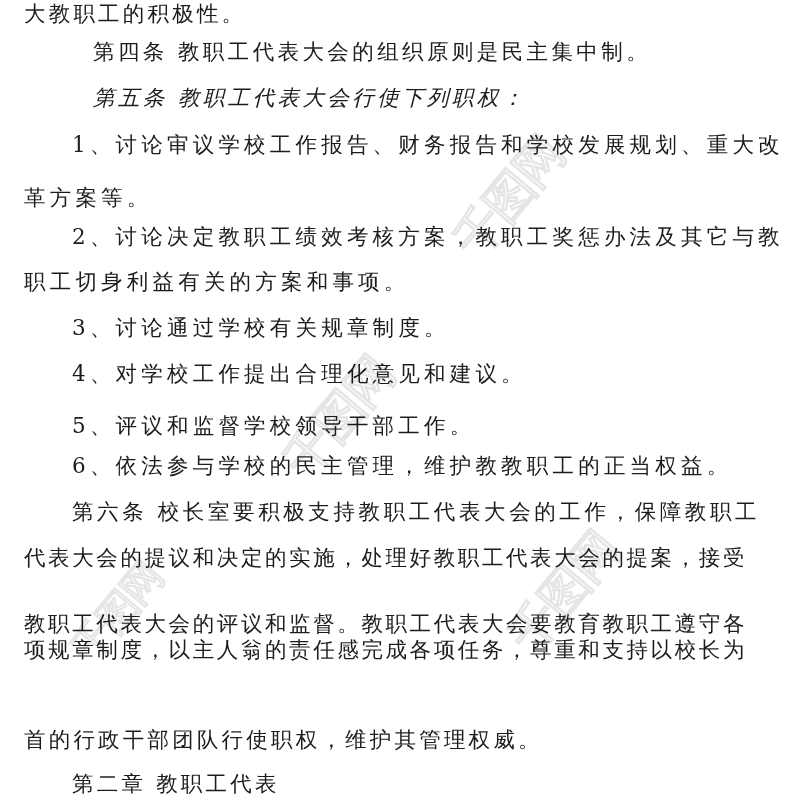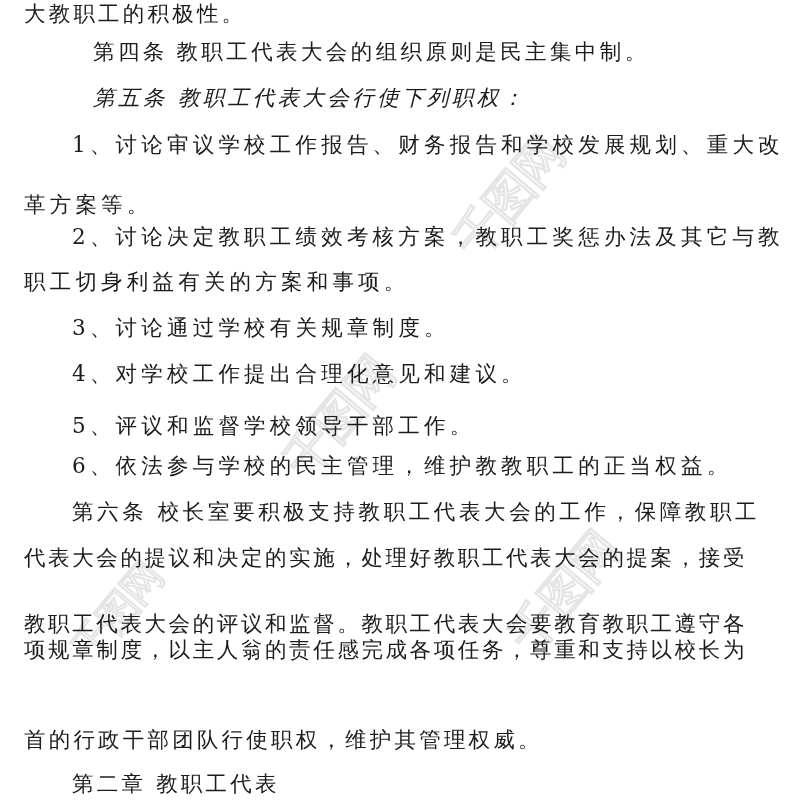--- a/index.html
+++ b/index.html
@@ -42,24 +42,24 @@
       letter-spacing: -2px;
       pointer-events: none;
       user-select: none;
     }
   </style>
 </head>
 <body>
 
 <div class="page">
   <div class="line" style="left:24px; top:0px; letter-spacing:3.2px;">大教职工的积极性。</div>
-  <div class="line" style="left:93px; top:38px; letter-spacing:3.4px;font-family:Liberation Serif, serif;">第四条 教职工代表大会的组织原则是民主集中制。</div>
+  <div class="line" style="left:93px; top:38px; letter-spacing:3.4px;">第四条 教职工代表大会的组织原则是民主集中制。</div>
   <div class="line" style="left:93px; top:84px; letter-spacing:3.4px;font-style:italic;">第五条 教职工代表大会行使下列职权：</div>
   <div class="line" style="left:72px; top:131px; letter-spacing:4.2px;">1、讨论审议学校工作报告、财务报告和学校发展规划、重大改</div>
-  <div class="line" style="left:24px; top:191px; letter-spacing:4.2px;">革方案等。</div>
+  <div class="line" style="left:24px; top:184px; letter-spacing:4.2px;">革方案等。</div>
   <div class="line" style="left:72px; top:223px; letter-spacing:4.2px;">2、讨论决定教职工绩效考核方案，教职工奖惩办法及其它与教</div>
   <div class="line" style="left:24px; top:268px; letter-spacing:4.2px;">职工切身利益有关的方案和事项。</div>
   <div class="line" style="left:72px; top:314px; letter-spacing:4.2px;">3、讨论通过学校有关规章制度。</div>
   <div class="line" style="left:72px; top:360px; letter-spacing:4.2px;">4、对学校工作提出合理化意见和建议。</div>
   <div class="line" style="left:72px; top:412px; letter-spacing:4.2px;">5、评议和监督学校领导干部工作。</div>
   <div class="line" style="left:72px; top:452px; letter-spacing:4.2px;">6、依法参与学校的民主管理，维护教教职工的正当权益。</div>
   <div class="line" style="left:72px; top:498px; letter-spacing:3.6px;">第六条  校长室要积极支持教职工代表大会的工作，保障教职工</div>
   <div class="line" style="left:24px; top:544px; letter-spacing:2.6px;">代表大会的提议和决定的实施，处理好教职工代表大会的提案，接受</div>
   <div class="line" style="left:24px; top:590px; letter-spacing:2.6px;margin-top:20px;">教职工代表大会的评议和监督。教职工代表大会要教育教职工遵守各</div>
   <div class="line" style="left:24px; top:636px; letter-spacing:2.6px;">项规章制度，以主人翁的责任感完成各项任务，尊重和支持以校长为</div>

